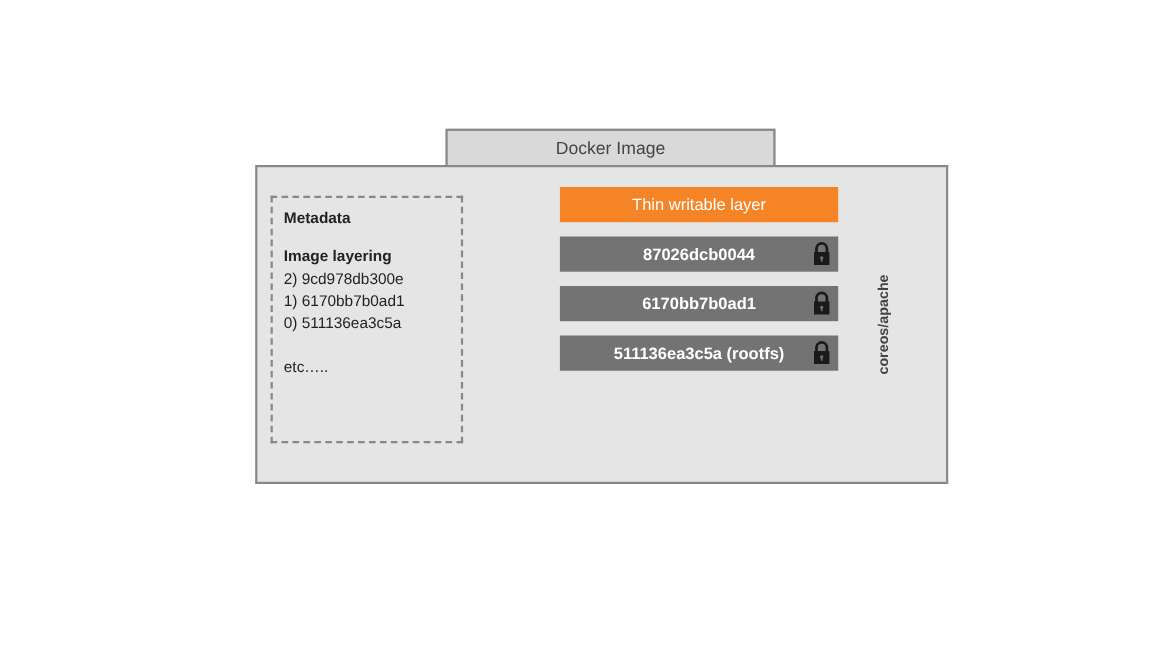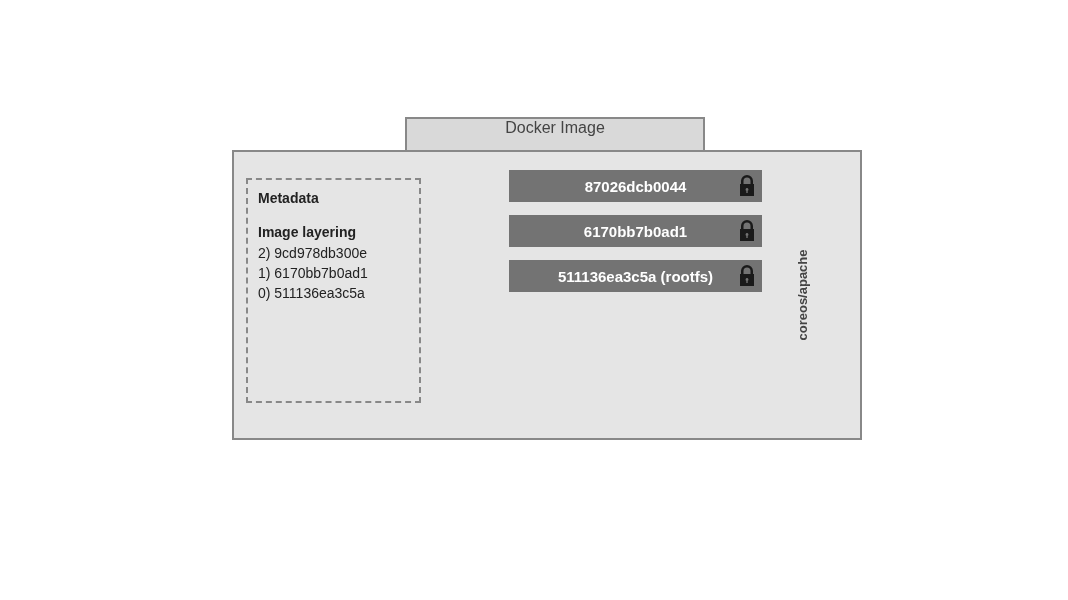--- a/index.html
+++ b/index.html
@@ -21,20 +21,21 @@
     }
     .title-box {
       position: absolute;
       left: 405px;
       top: 117px;
       width: 300px;
       height: 38px;
       background: #d9d9d9;
       border: 2px solid #888;
       display: flex;
+      align-items: center;
       justify-content: center;
       font-size: 16px;
       color: #444;
     }
     .metadata-box {
       position: absolute;
       left: 12px;
       top: 26px;
       width: 175px;
       height: 225px;
@@ -94,23 +95,27 @@
 </div>
 
 <div class="container">
 
   <div class="metadata-box">
     <div class="title1">Metadata</div>
     <div class="title2">Image layering</div>
     <div>2)  9cd978db300e</div>
     <div>1)  6170bb7b0ad1</div>
     <div>0)  511136ea3c5a</div>
+    <div class="etc">etc…..</div>
   </div>
 
   <div class="layers">
+    <div class="layer orange">
+      <span>Thin writable layer</span>
+    </div>
     <div class="layer teal">
       <span>87026dcb0044</span>
       <svg class="lock" viewBox="0 0 18 24">
           <path fill="#1a1a1a" d="M3 10V7a6 6 0 0112 0v3h1v12H2V10h1zm2.5 0h7V7a3.5 3.5 0 00-7 0v3zM9 14a1.5 1.5 0 00-.7 2.8V19h1.4v-2.2A1.5 1.5 0 009 14z"></path>
         </svg>
     </div>
     <div class="layer teal">
       <span>6170bb7b0ad1</span>
       <svg class="lock" viewBox="0 0 18 24">
           <path fill="#1a1a1a" d="M3 10V7a6 6 0 0112 0v3h1v12H2V10h1zm2.5 0h7V7a3.5 3.5 0 00-7 0v3zM9 14a1.5 1.5 0 00-.7 2.8V19h1.4v-2.2A1.5 1.5 0 009 14z"></path>

